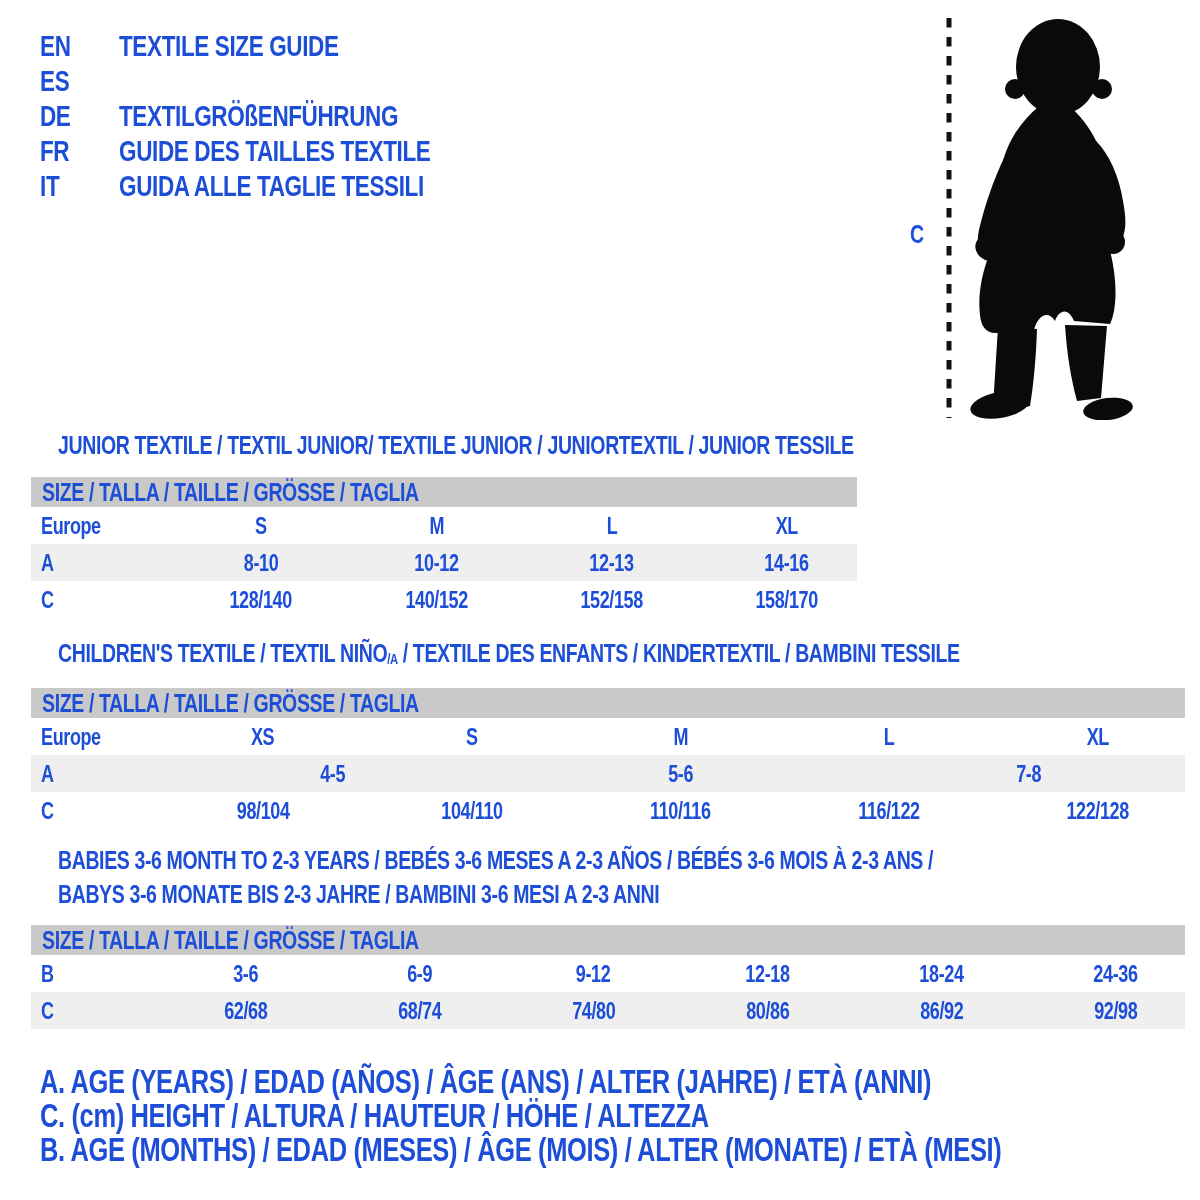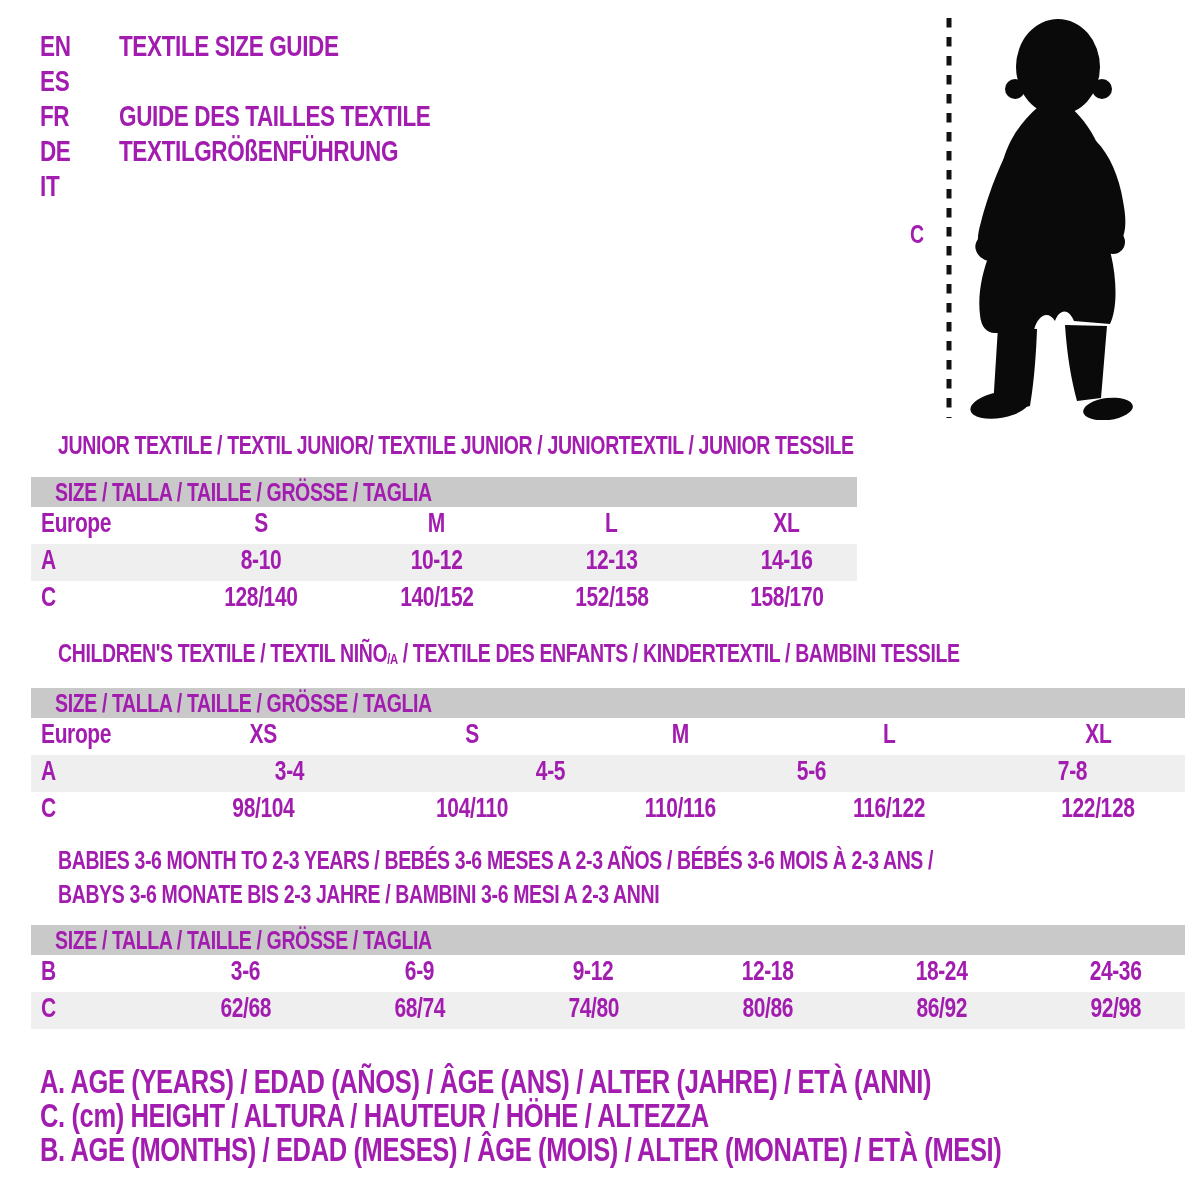--- a/index.html
+++ b/index.html
@@ -1,18 +1,18 @@
 <!DOCTYPE html>
 <html><head>
 <meta charset="utf-8">
 <style>
   html,body{margin:0;padding:0;background:#fff;}
   .page{
     position:relative;width:1200px;height:1200px;background:#ffffff;
-    font-family:"Liberation Sans",sans-serif;font-weight:700;color:#a21caf;
+    font-family:"Liberation Sans",sans-serif;font-weight:700;color:#1d4ed8;
     overflow:hidden;
   }
   
   .cx{display:inline-block;transform:scaleX(0.75);transform-origin:0 50%;white-space:nowrap;letter-spacing:-0.5px;}
   .cxc{display:inline-block;transform:scaleX(0.75);transform-origin:50% 50%;white-space:nowrap;letter-spacing:-0.5px;}
   .sub{font-size:15px;vertical-align:-2px;}
 
   
   .lang{position:absolute;left:40px;top:28px;}
   .lang-row{display:flex;height:35px;align-items:center;font-size:30px;}
@@ -27,22 +27,22 @@
   .sec-title{position:absolute;left:40px;height:34px;display:flex;align-items:center;font-size:26px;margin-left:18px;}
   .t-junior-title{top:428px;}
   .t-children-title{top:636px;}
   .t-babies-title{top:843px;flex-direction:column;align-items:flex-start;height:auto;}
   .t-babies-title .tline{height:34px;display:flex;align-items:center;}
 
   .table{position:absolute;left:31px;}
   .tbl-junior{top:477px;width:826px;}
   .tbl-children{top:688px;width:1154px;}
   .tbl-babies{top:925px;width:1154px;}
-  .thead{height:30px;background:#c9c9c9;display:flex;align-items:center;padding-left:24px;font-size:26px;}
-  .trow{height:37px;display:flex;align-items:flex-start;font-size:28px;gap:35px;}
+  .thead{height:30px;background:#c9c9c9;display:flex;align-items:center;padding-left:11px;font-size:26px;}
+  .trow{height:37px;display:flex;align-items:center;font-size:24px;gap:35px;}
   .trow.alt{background:#efefef;}
   .tlabel{padding-left:10px;flex:0 0 auto;}
   .tbl-junior .tlabel{width:115px;}
   .tbl-children .tlabel,.tbl-babies .tlabel{width:100px;}
   .tcell{flex:1 1 0;text-align:center;}
 
   
   .legend{position:absolute;left:40px;top:1064px;}
   .legend-line{height:34px;display:flex;align-items:center;font-size:34px;}
 </style>
@@ -53,29 +53,30 @@
 
   <div class="lang">
     <div class="lang-row">
       <span class="lang-code"><span class="cx">EN</span></span>
       <span class="lang-label"><span class="cx">TEXTILE SIZE GUIDE</span></span>
     </div>
     <div class="lang-row">
       <span class="lang-code"><span class="cx">ES</span></span>
     </div>
     <div class="lang-row">
+      <span class="lang-code"><span class="cx">DE</span></span>
+      <span class="lang-label"><span class="cx">TEXTILGRÖßENFÜHRUNG</span></span>
+    </div>
+    <div class="lang-row">
       <span class="lang-code"><span class="cx">FR</span></span>
       <span class="lang-label"><span class="cx">GUIDE DES TAILLES TEXTILE</span></span>
     </div>
     <div class="lang-row">
-      <span class="lang-code"><span class="cx">DE</span></span>
-      <span class="lang-label"><span class="cx">TEXTILGRÖßENFÜHRUNG</span></span>
-    </div>
-    <div class="lang-row">
       <span class="lang-code"><span class="cx">IT</span></span>
+      <span class="lang-label"><span class="cx">GUIDA ALLE TAGLIE TESSILI</span></span>
     </div>
   </div>
 
   <div class="c-label">
       <span class="cx">C</span>
     </div>
 
   <svg class="dash-line" viewBox="0 0 6 400" preserveAspectRatio="none">
     <line x1="3" y1="0" x2="3" y2="400" stroke="#111111" stroke-width="5" stroke-dasharray="9.5 9.5"></line>
   </svg>
@@ -138,21 +139,20 @@
     <div class="trow">
       <span class="tlabel"><span class="cx">Europe</span></span>
       <span class="tcell"><span class="cxc">XS</span></span>
       <span class="tcell"><span class="cxc">S</span></span>
       <span class="tcell"><span class="cxc">M</span></span>
       <span class="tcell"><span class="cxc">L</span></span>
       <span class="tcell"><span class="cxc">XL</span></span>
     </div>
     <div class="trow alt">
       <span class="tlabel"><span class="cx">A</span></span>
-      <span class="tcell"><span class="cxc">3-4</span></span>
       <span class="tcell"><span class="cxc">4-5</span></span>
       <span class="tcell"><span class="cxc">5-6</span></span>
       <span class="tcell"><span class="cxc">7-8</span></span>
     </div>
     <div class="trow">
       <span class="tlabel"><span class="cx">C</span></span>
       <span class="tcell"><span class="cxc">98/104</span></span>
       <span class="tcell"><span class="cxc">104/110</span></span>
       <span class="tcell"><span class="cxc">110/116</span></span>
       <span class="tcell"><span class="cxc">116/122</span></span>

